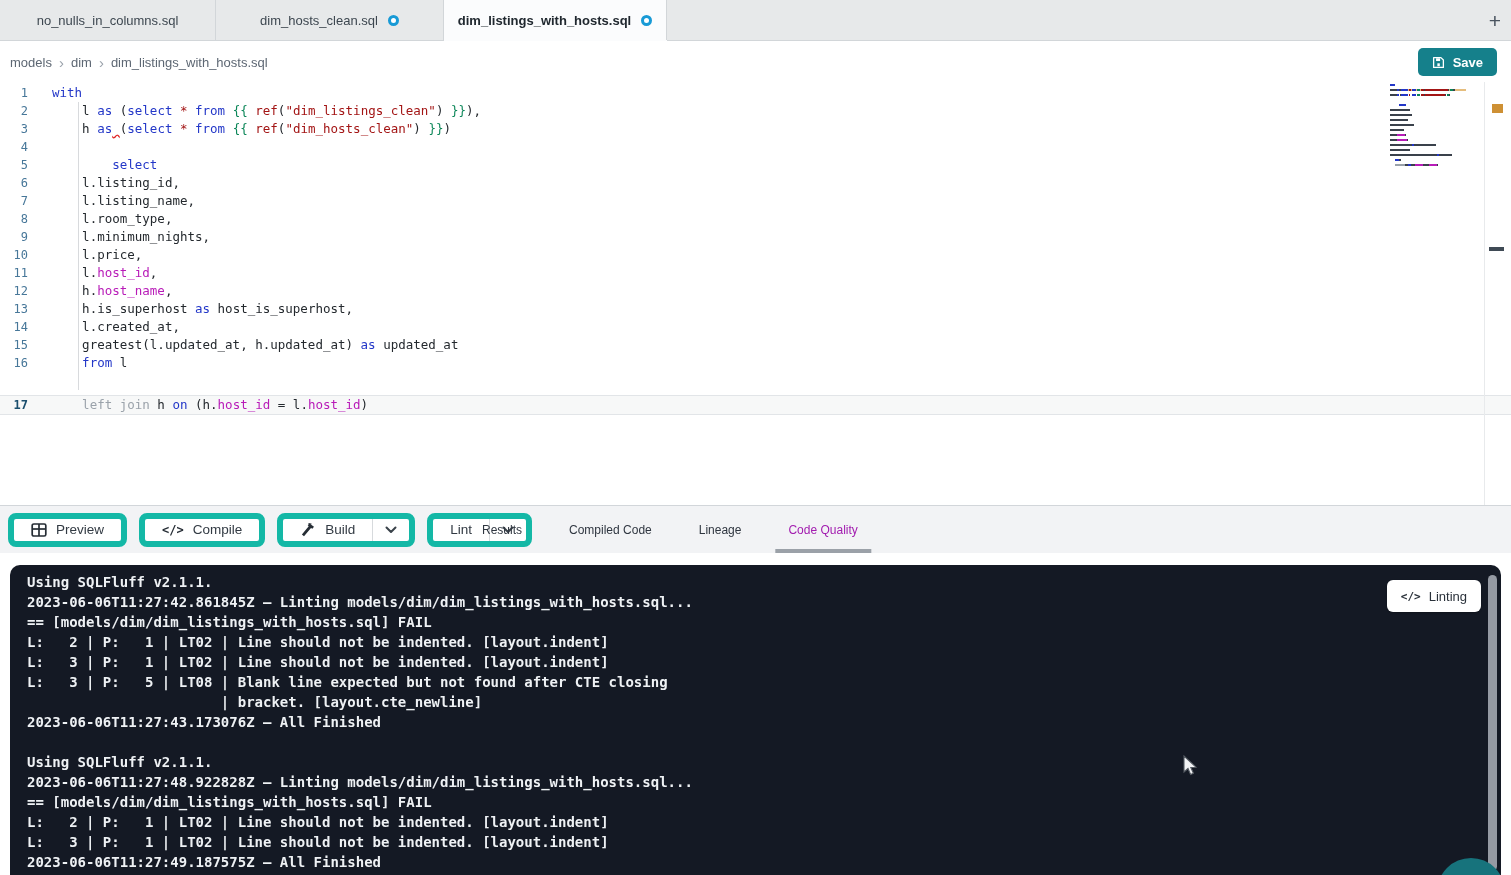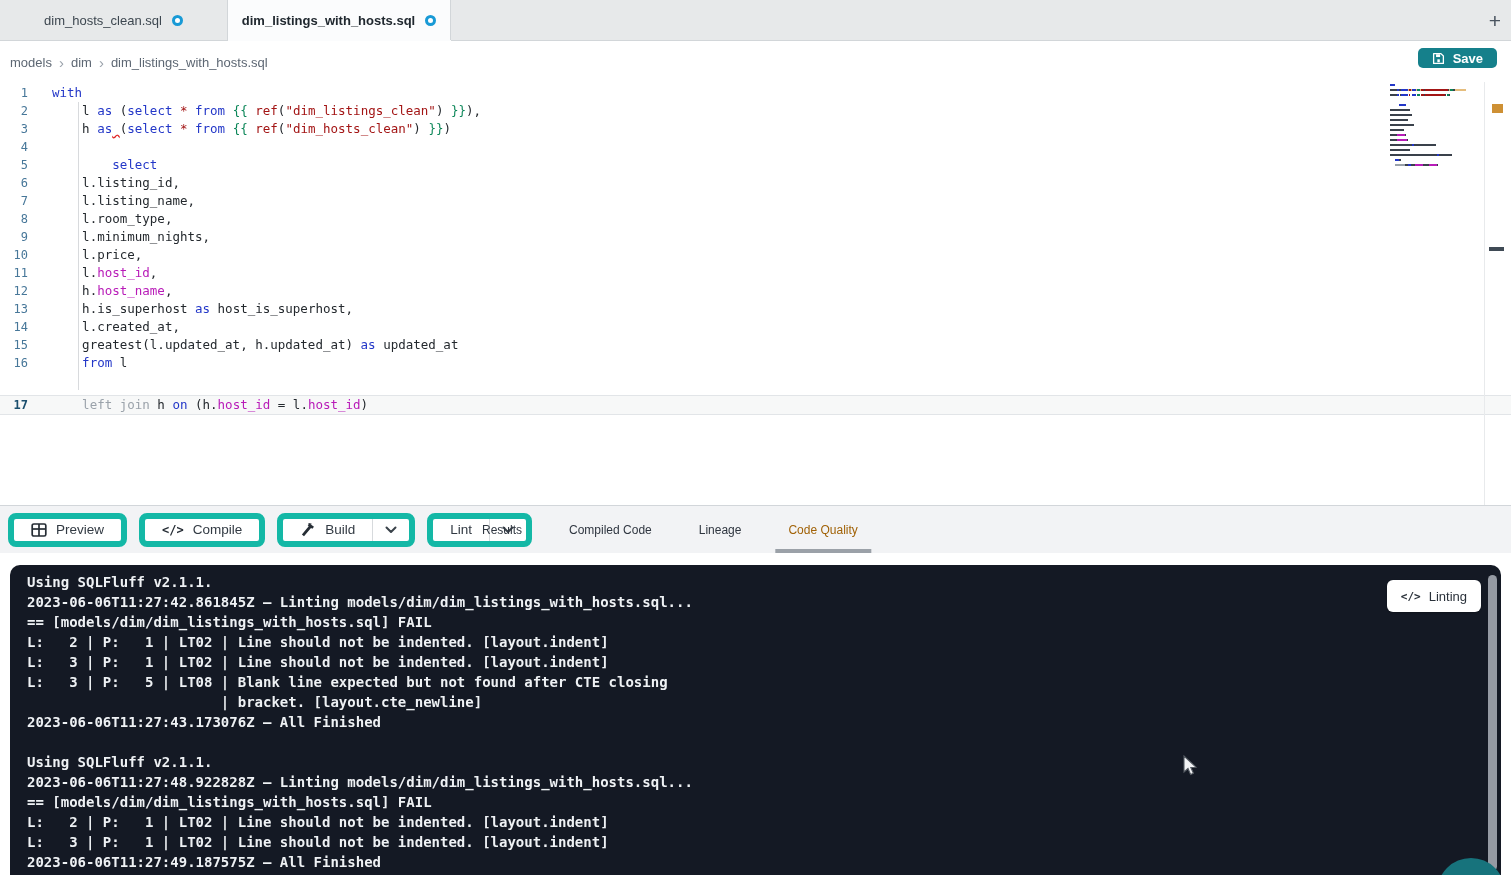--- a/index.html
+++ b/index.html
@@ -18,21 +18,21 @@
     background:#fff; flex:0 0 auto; }
   .newtab { position:absolute; right:0; top:0; width:32px; height:41px;
     display:flex; align-items:center; justify-content:center;
     font-size:21px; color:#4a5460; font-weight:300; }
 
   
   .crumbbar { position:absolute; left:0; top:42px; width:1511px; height:40px;
     background:#fff; display:flex; align-items:center; }
   .crumbs { display:flex; align-items:center; margin-left:10px; font-size:13px; color:#5d6773; }
   .crumb-sep { margin:0 7px; color:#9aa2ab; font-size:15px; }
-  .save { position:absolute; right:14px; top:6px; height:20px; padding:0 14px;
+  .save { position:absolute; right:14px; top:6px; height:28px; padding:0 14px;
     background:#15808b; color:#fff; border:none; border-radius:5px;
     display:flex; align-items:center; gap:8px; font-size:13px; font-weight:bold;
     font-family:"Liberation Sans", sans-serif; cursor:pointer; }
 
   
   .editor { position:absolute; left:0; top:82px; width:1511px; height:423px;
     background:#fff; overflow:hidden; }
   .code-lines { position:absolute; left:0; top:2px; right:0; }
   .code-line { display:flex; height:18px; line-height:18px;
     font-family:"DejaVu Sans Mono", monospace; font-size:12.5px; }
@@ -67,21 +67,21 @@
     align-items:center; gap:12px; }
   .tbtn { background:#fff; border:6px solid #14b8a6; border-radius:8px; height:34px;
     display:flex; align-items:center; font-size:13.5px; color:#323a43;
     font-family:"Liberation Sans", sans-serif; cursor:pointer; padding:0; }
   .tbtn .sec { display:flex; align-items:center; gap:9px; padding:0 17px; height:100%; }
   .tbtn .sec.caret { border-left:1px solid #d7dadd; padding:0 12px; }
   .panel-tabs { position:absolute; left:482px; top:0; height:100%; display:flex;
     align-items:center; gap:47px; }
   .panel-tab { position:relative; height:100%; display:flex; align-items:center;
     font-size:12px; color:#2f3640; cursor:pointer; }
-  .panel-tab.active { color:#a16207; }
+  .panel-tab.active { color:#a21caf; }
   .panel-tab.active::after { content:""; position:absolute; left:50%;
     transform:translateX(-50%); bottom:0; width:calc(100% + 26px); height:4px;
     background:#9ba1a8; }
 
   
   .terminal { position:absolute; left:10px; top:565px; width:1491px; height:310px;
     background:#141924; border-radius:10px 10px 0 0; overflow:hidden; }
   .term-lines { padding:7px 0 0 17px; }
   .term-line { font-family:"DejaVu Sans Mono", monospace; font-size:14px;
     font-weight:bold; line-height:20px; color:#eef1f4; white-space:pre;
@@ -98,20 +98,23 @@
   .help-bubble { position:absolute; left:1437px; top:858px; width:68px; height:68px;
     border-radius:50%; background:#17737c; z-index:4; }
   .cursor { position:absolute; left:1180px; top:755px; z-index:9; }
   .icon svg { display:block; }
 </style>
 </head>
 <body>
 
 <div class="tabbar">
   <div class="tabs">
+      <div class="tab" style="width: 216px;">
+        <span>no_nulls_in_columns.sql</span>
+      </div>
       <div class="tab" style="width: 228px;">
         <span>dim_hosts_clean.sql</span>
         <span class="dot"></span>
       </div>
       <div class="tab active" style="width: 223px;">
         <span>dim_listings_with_hosts.sql</span>
         <span class="dot"></span>
       </div>
     </div>
   <div class="newtab">+</div>

